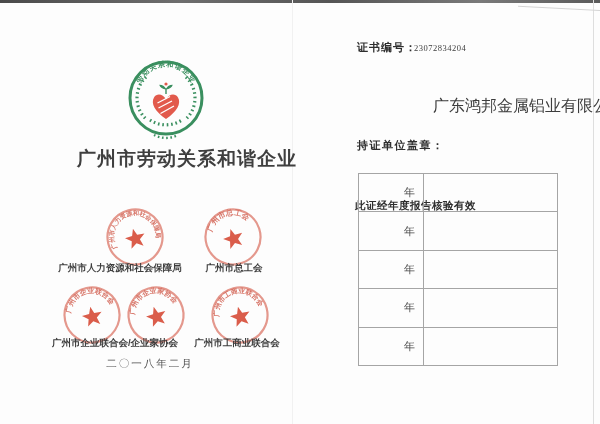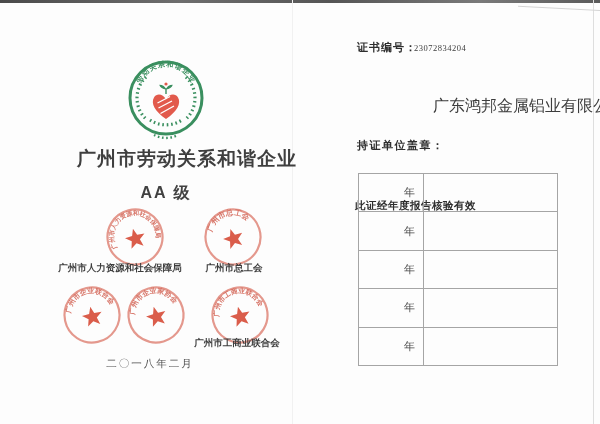--- a/index.html
+++ b/index.html
@@ -83,21 +83,20 @@
     <path d="M 27,77 A 26,26 0 0 0 51,77" fill="none" stroke="#3a8f5f" stroke-width="2.4" stroke-dasharray="1.6 2.6"></path>
     <path d="M39,61 C28,53.5 23.5,45.5 27,39.5 C29.8,35 36,35.8 39,41.5 C42,35.8 48.2,35 51,39.5 C54.5,45.5 50,53.5 39,61 Z" fill="#e25a4c"></path>
     <path d="M30.5,45 L43,38.5 M31.5,50 L45,43 M33.5,55.5 L47,48" stroke="#ffffff" stroke-width="1.4" fill="none"></path>
     <path d="M39,36 L39,30" stroke="#3a8f5f" stroke-width="1.4"></path>
     <path d="M39,31.5 C35.5,31.5 33.2,29.5 32.2,26.8 C36,26.8 38.3,28.8 39,31.5 Z" fill="#3a8f5f"></path>
     <path d="M39,31.5 C42.5,31.5 44.8,29.5 45.8,26.8 C42,26.8 39.7,28.8 39,31.5 Z" fill="#3a8f5f"></path>
     <circle cx="39" cy="26" r="1.6" fill="#e25a4c"></circle>
   </svg>
 
   <div class="title">广州市劳动关系和谐企业</div>
-  <div class="grade">AA 级</div>
 
   <svg class="seal" style="left:105px;top:207px;transform:rotate(-14deg)" viewBox="0 0 60 60">
     <circle class="seal-ring" cx="30" cy="30" r="27.5"></circle>
     <use href="#seal-star"></use>
     <text class="seal-text" font-size="6.2">
       <textPath href="#seal-arc" startOffset="50%" text-anchor="middle">广州市人力资源和社会保障局</textPath>
     </text>
   </svg>
   <svg class="seal" style="left:203px;top:207px;transform:rotate(-18deg)" viewBox="0 0 60 60">
     <circle class="seal-ring" cx="30" cy="30" r="27.5"></circle>
@@ -125,20 +124,21 @@
     </text>
   </svg>
   <svg class="seal" style="left:210px;top:285px;transform:rotate(-14deg)" viewBox="0 0 60 60">
     <circle class="seal-ring" cx="30" cy="30" r="27.5"></circle>
     <use href="#seal-star"></use>
     <text class="seal-text" font-size="6.8">
       <textPath href="#seal-arc" startOffset="50%" text-anchor="middle">广州市工商业联合会</textPath>
     </text>
   </svg>
 
+  <div class="caption" style="left:45px;top:337px;width:140px;">广州市企业联合会/企业家协会</div>
   <div class="caption" style="left:193px;top:337px;width:88px;">广州市工商业联合会</div>
 
   <div class="issue-date">二〇一八年二月</div>
 
   <div class="field-label cert-label">证书编号：</div>
   <div class="cert-value">23072834204</div>
 
   <div class="field-label holder-label">持证单位盖章：</div>
   <div class="holder-value">广东鸿邦金属铝业有限公司</div>
 

